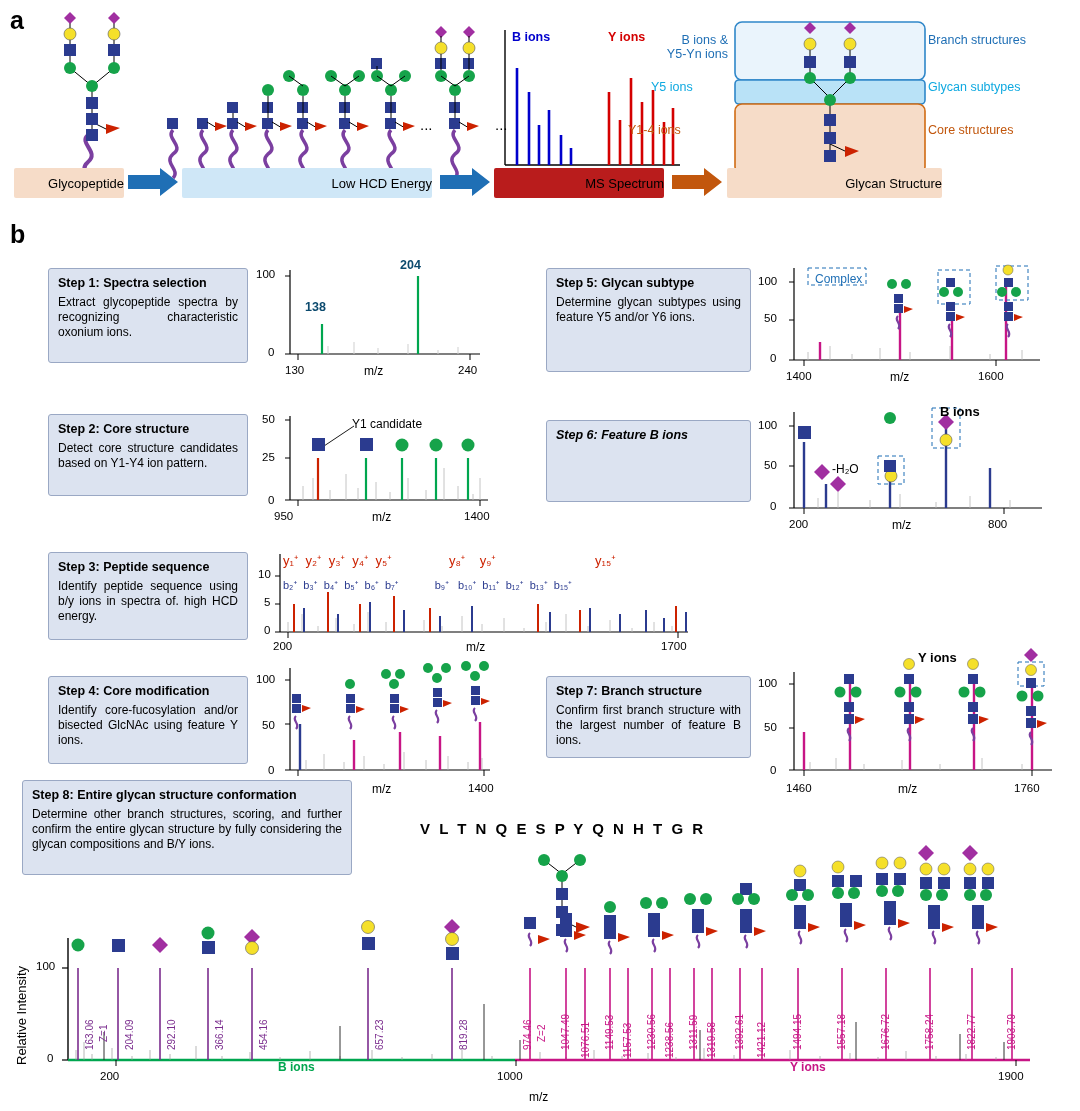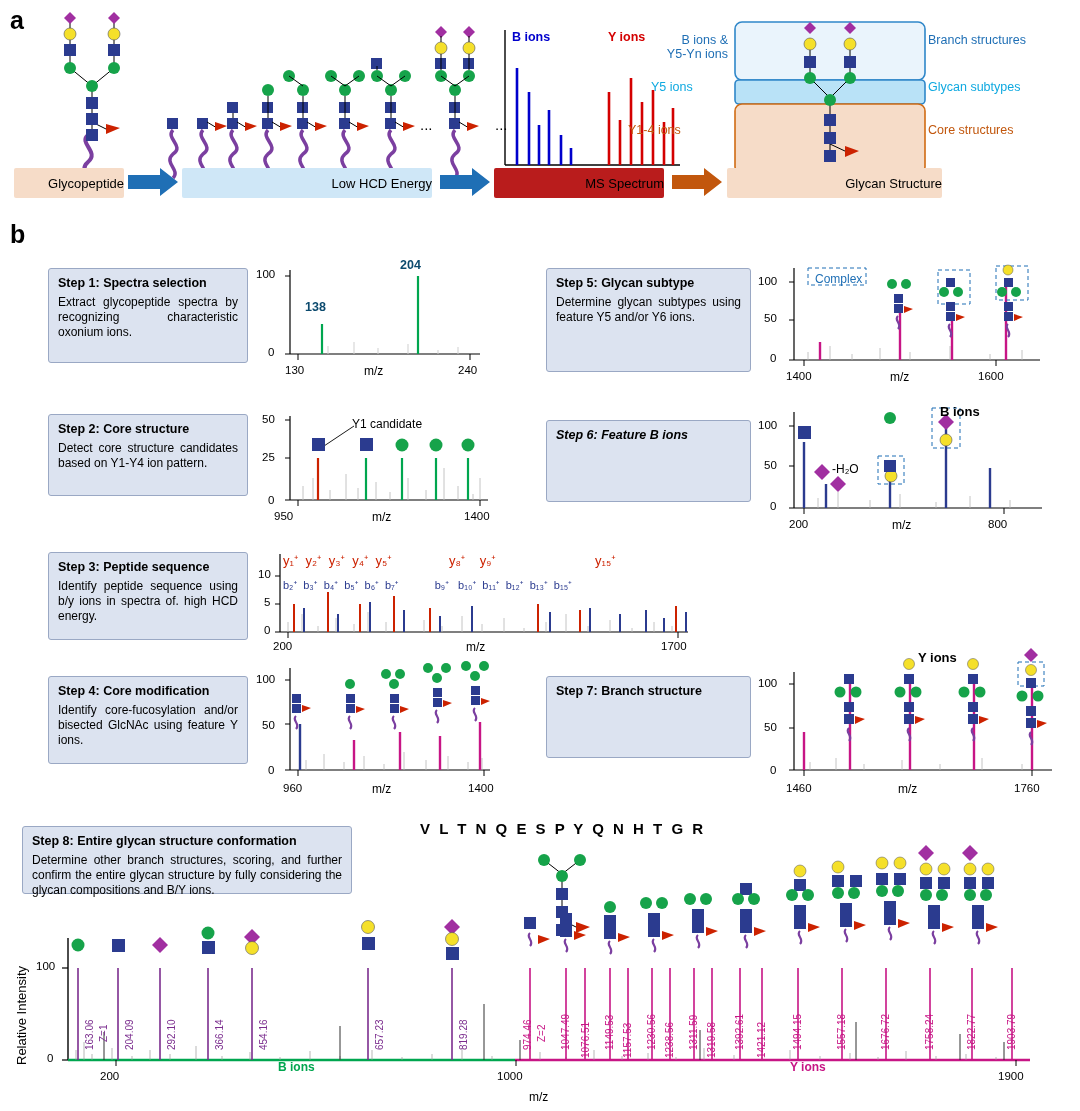--- a/index.html
+++ b/index.html
@@ -601,20 +601,21 @@
 <div class="tick" style="left:764px;top:459px;">50</div>
 <div class="tick" style="left:758px;top:419px;">100</div>
 <div class="tick" style="left:789px;top:518px;">200</div>
 <div class="tick" style="left:988px;top:518px;">800</div>
 <div class="axlabel" style="left:892px;top:518px;">m/z</div>
 <div class="mini-title" style="left:940px;top:404px;">B ions</div>
 <div class="axlabel" style="left:832px;top:462px;">-H₂O</div>
 
 <div class="stepbox" style="left:546px;top:676px;width:205px;height:82px;">
   <div class="title">Step 7: Branch structure</div>
+  <div class="body">Confirm first branch structure with the largest number of feature B ions.</div>
 </div>
 <svg class="abs" style="left:760px;top:648px;" width="305" height="146">
   <line x1="34" y1="24" x2="34" y2="122" stroke="#000" stroke-width="1.2"></line>
   <line x1="34" y1="122" x2="292" y2="122" stroke="#000" stroke-width="1.2"></line>
   <line x1="29" y1="122" x2="34" y2="122" stroke="#000"></line>
     <line x1="29" y1="80" x2="34" y2="80" stroke="#000"></line>
     <line x1="29" y1="36" x2="34" y2="36" stroke="#000"></line>
   <g stroke="#b5b5b5" stroke-width="0.8">
     <line x1="50" y1="122" x2="50" y2="114"></line>
       <line x1="76" y1="122" x2="76" y2="110"></line>
@@ -674,21 +675,21 @@
     <line x1="272" y1="128" x2="272" y2="122" stroke="#000"></line>
 </svg>
 <div class="tick" style="left:770px;top:764px;">0</div>
 <div class="tick" style="left:764px;top:721px;">50</div>
 <div class="tick" style="left:758px;top:677px;">100</div>
 <div class="tick" style="left:786px;top:782px;">1460</div>
 <div class="tick" style="left:1014px;top:782px;">1760</div>
 <div class="axlabel" style="left:898px;top:782px;">m/z</div>
 <div class="mini-title" style="left:918px;top:650px;">Y ions</div>
 
-<div class="stepbox" style="left:22px;top:826px;width:330px;height:68px;">
+<div class="stepbox" style="left:22px;top:780px;width:330px;height:95px;">
   <div class="title">Step 8: Entire glycan structure conformation</div>
   <div class="body">Determine other branch structures, scoring, and further confirm the entire glycan structure by fully considering the glycan compositions and B/Y ions.</div>
 </div>
 
 <div class="seqtxt" style="left:420px;top:820px;">
   <span>V L T N Q E S P Y Q N H T G R</span>
 </div>
 
 <svg class="abs" style="left:500px;top:838px;" width="160" height="115">
   <line x1="62" y1="96" x2="62" y2="36" stroke="#000" stroke-width="1"></line>

